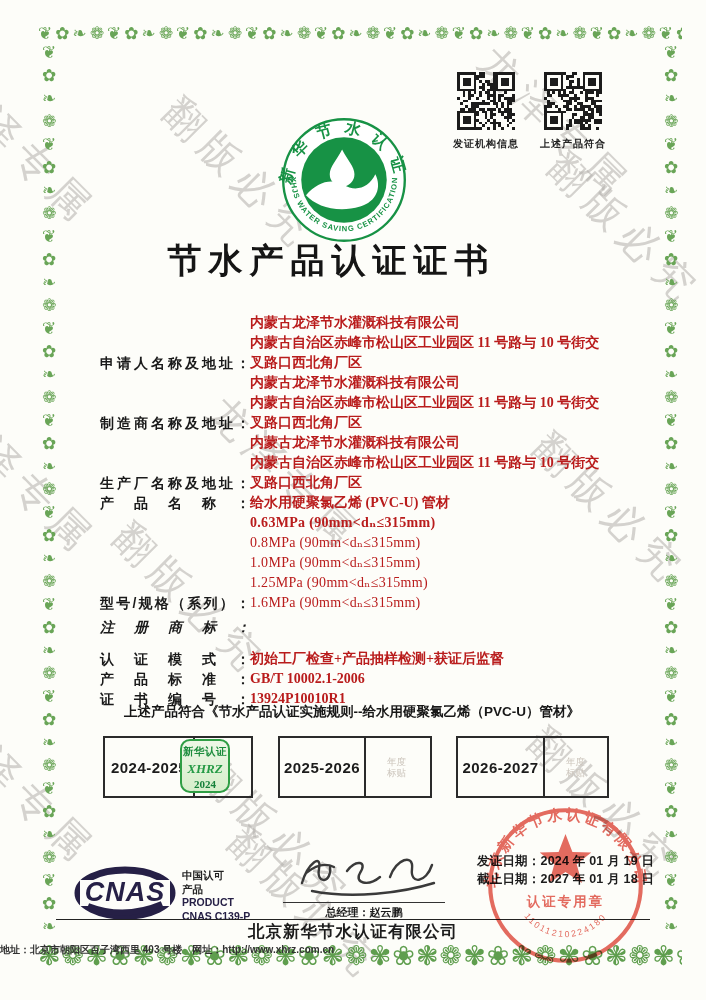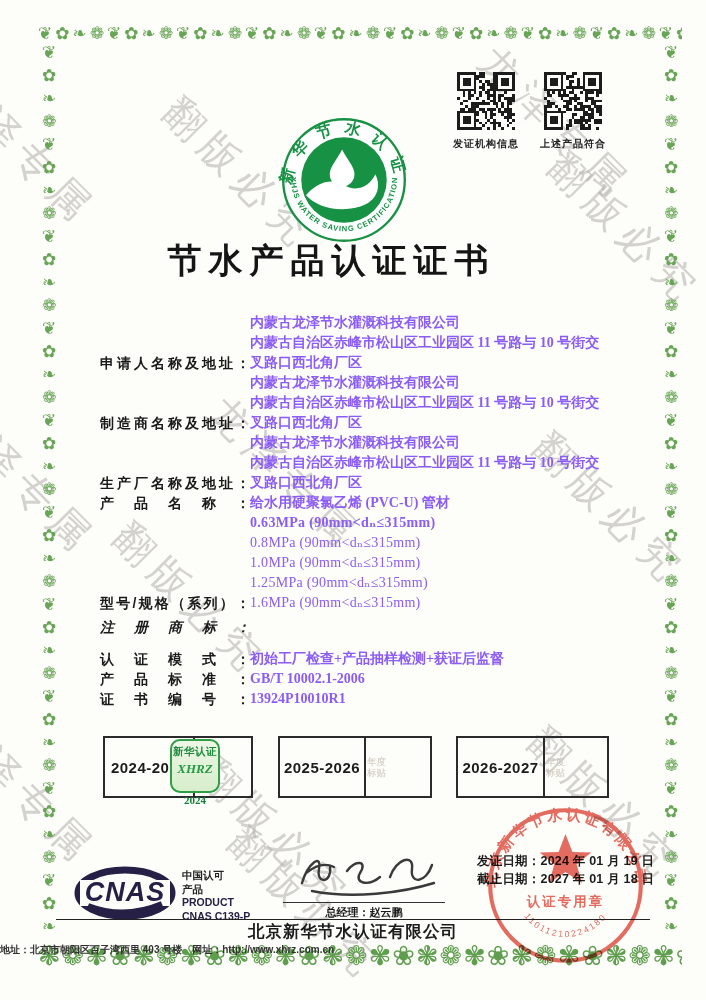--- a/index.html
+++ b/index.html
@@ -26,43 +26,43 @@
   #qr1{left:446px;} #qr2{left:533px;}
   .qrblock svg{width:58px;height:58px;display:block;margin:0 auto;}
   .qr-label{margin-top:7px;font-size:10px;font-weight:bold;color:#222;letter-spacing:1px;white-space:nowrap;}
   #title{left:0;top:238px;width:663px;text-align:center;font-size:34px;font-weight:bold;
          letter-spacing:7px;color:#151515;}
   
   #fields{left:100px;top:313px;width:516px;font-size:14px;line-height:20px;}
   .frow{display:flex;align-items:flex-end;}
   .flabel{display:inline-block;width:150px;flex:none;font-weight:bold;text-align:justify;
           text-align-last:justify;color:#1a1a1a;}
-  .fvalue{flex:1;font-family:"Liberation Serif","DejaVu Serif",serif;font-weight:bold;color:#8b5cf6;}
+  .fvalue{flex:1;font-family:"Liberation Serif","DejaVu Serif",serif;font-weight:bold;color:#b91c1c;}
   .fvalue.specs div{font-weight:normal;letter-spacing:.3px;}
   .fvalue.specs div:first-child{font-weight:bold;}
   .gap4{margin-top:4px;font-style:italic;} .gap12{margin-top:12px;}
   
   #statement{left:100px;top:702px;width:516px;font-size:13.5px;font-weight:bold;line-height:19px;color:#171717;}
   #statement .l1{text-indent:24px;}
   
   .stbox{top:736px;height:58px;border:2px solid #2b2b2b;display:flex;}
   .stbox .year{display:flex;align-items:center;justify-content:center;font-size:15px;
         font-weight:bold;letter-spacing:.5px;border-right:2px solid #2b2b2b;}
-  .stbox .scell{position:relative;display:flex;align-items:center;justify-content:center;}
+  .stbox .scell{position:relative;display:flex;align-items:center;justify-content:center;padding-left:20px;}
   #stbox1{left:103px;width:146px;} #stbox1 .year{width:88px;}
   #stbox2{left:278px;width:150px;} #stbox2 .year{width:84px;}
   #stbox3{left:456px;width:149px;} #stbox3 .year{width:85px;}
   .scell .ph{width:2.2em;font-size:9.5px;line-height:11px;color:#cbc4bb;text-align:center;}
   #green-sticker{position:absolute;left:50%;top:50%;transform:translate(-50%,-52%);
      width:50px;height:54px;border:2px solid #2f9e44;border-radius:10px;
      background:linear-gradient(#edf7e6,#d7eecb);text-align:center;box-sizing:border-box;padding-top:4px;}
   #green-sticker .s1{font-size:10.5px;font-weight:bold;color:#1c8c3c;letter-spacing:.5px;}
   #green-sticker .s2{font-size:13px;font-style:italic;font-weight:bold;color:#259a45;
      font-family:"Liberation Serif",serif;margin-top:2px;}
-  #green-sticker .s3{font-size:11px;font-weight:bold;color:#16813a;font-family:"Liberation Serif",serif;margin-top:17px;}
+  #green-sticker .s3{font-size:11px;font-weight:bold;color:#16813a;font-family:"Liberation Serif",serif;margin-top:1px;}
   
   #cnas-svg{left:74px;top:866px;}
   #cnas-text{left:182px;top:869px;font-size:10.5px;font-weight:bold;line-height:13.5px;color:#262046;}
   #cnas-text div:nth-child(1),#cnas-text div:nth-child(2){color:#222;}
   #signature{left:292px;top:843px;}
   #mgr-line{left:283px;top:902px;width:162px;border-top:1.2px solid #333;}
   #manager{left:283px;top:905px;width:162px;text-align:center;font-size:11px;font-weight:bold;}
   #dates{left:477px;top:852px;font-size:12.5px;font-weight:bold;line-height:18px;letter-spacing:.2px;white-space:nowrap;}
   #long-rule{left:56px;top:919px;width:594px;border-top:1.5px solid #222;}
   #company{left:0;top:921px;width:706px;text-align:center;font-size:16.5px;font-weight:bold;letter-spacing:1px;}
@@ -478,20 +478,21 @@
       <span class="flabel">产品标准：</span>
       <span class="fvalue">GB/T 10002.1-2006</span>
     </div>
     <div class="frow">
       <span class="flabel">证书编号：</span>
       <span class="fvalue">13924P10010R1</span>
     </div>
   </div>
 
   <div id="statement" class="content">
+    <div class="l1">上述产品符合《节水产品认证实施规则--给水用硬聚氯乙烯（PVC-U）管材》</div>
   </div>
 
   <div id="stbox1" class="content stbox">
     <div class="year">2024-2025</div>
     <div class="scell">
       <div id="green-sticker">
         <div class="s1">新华认证</div>
         <div class="s2">XHRZ</div>
         <div class="s3">2024</div>
       </div>

